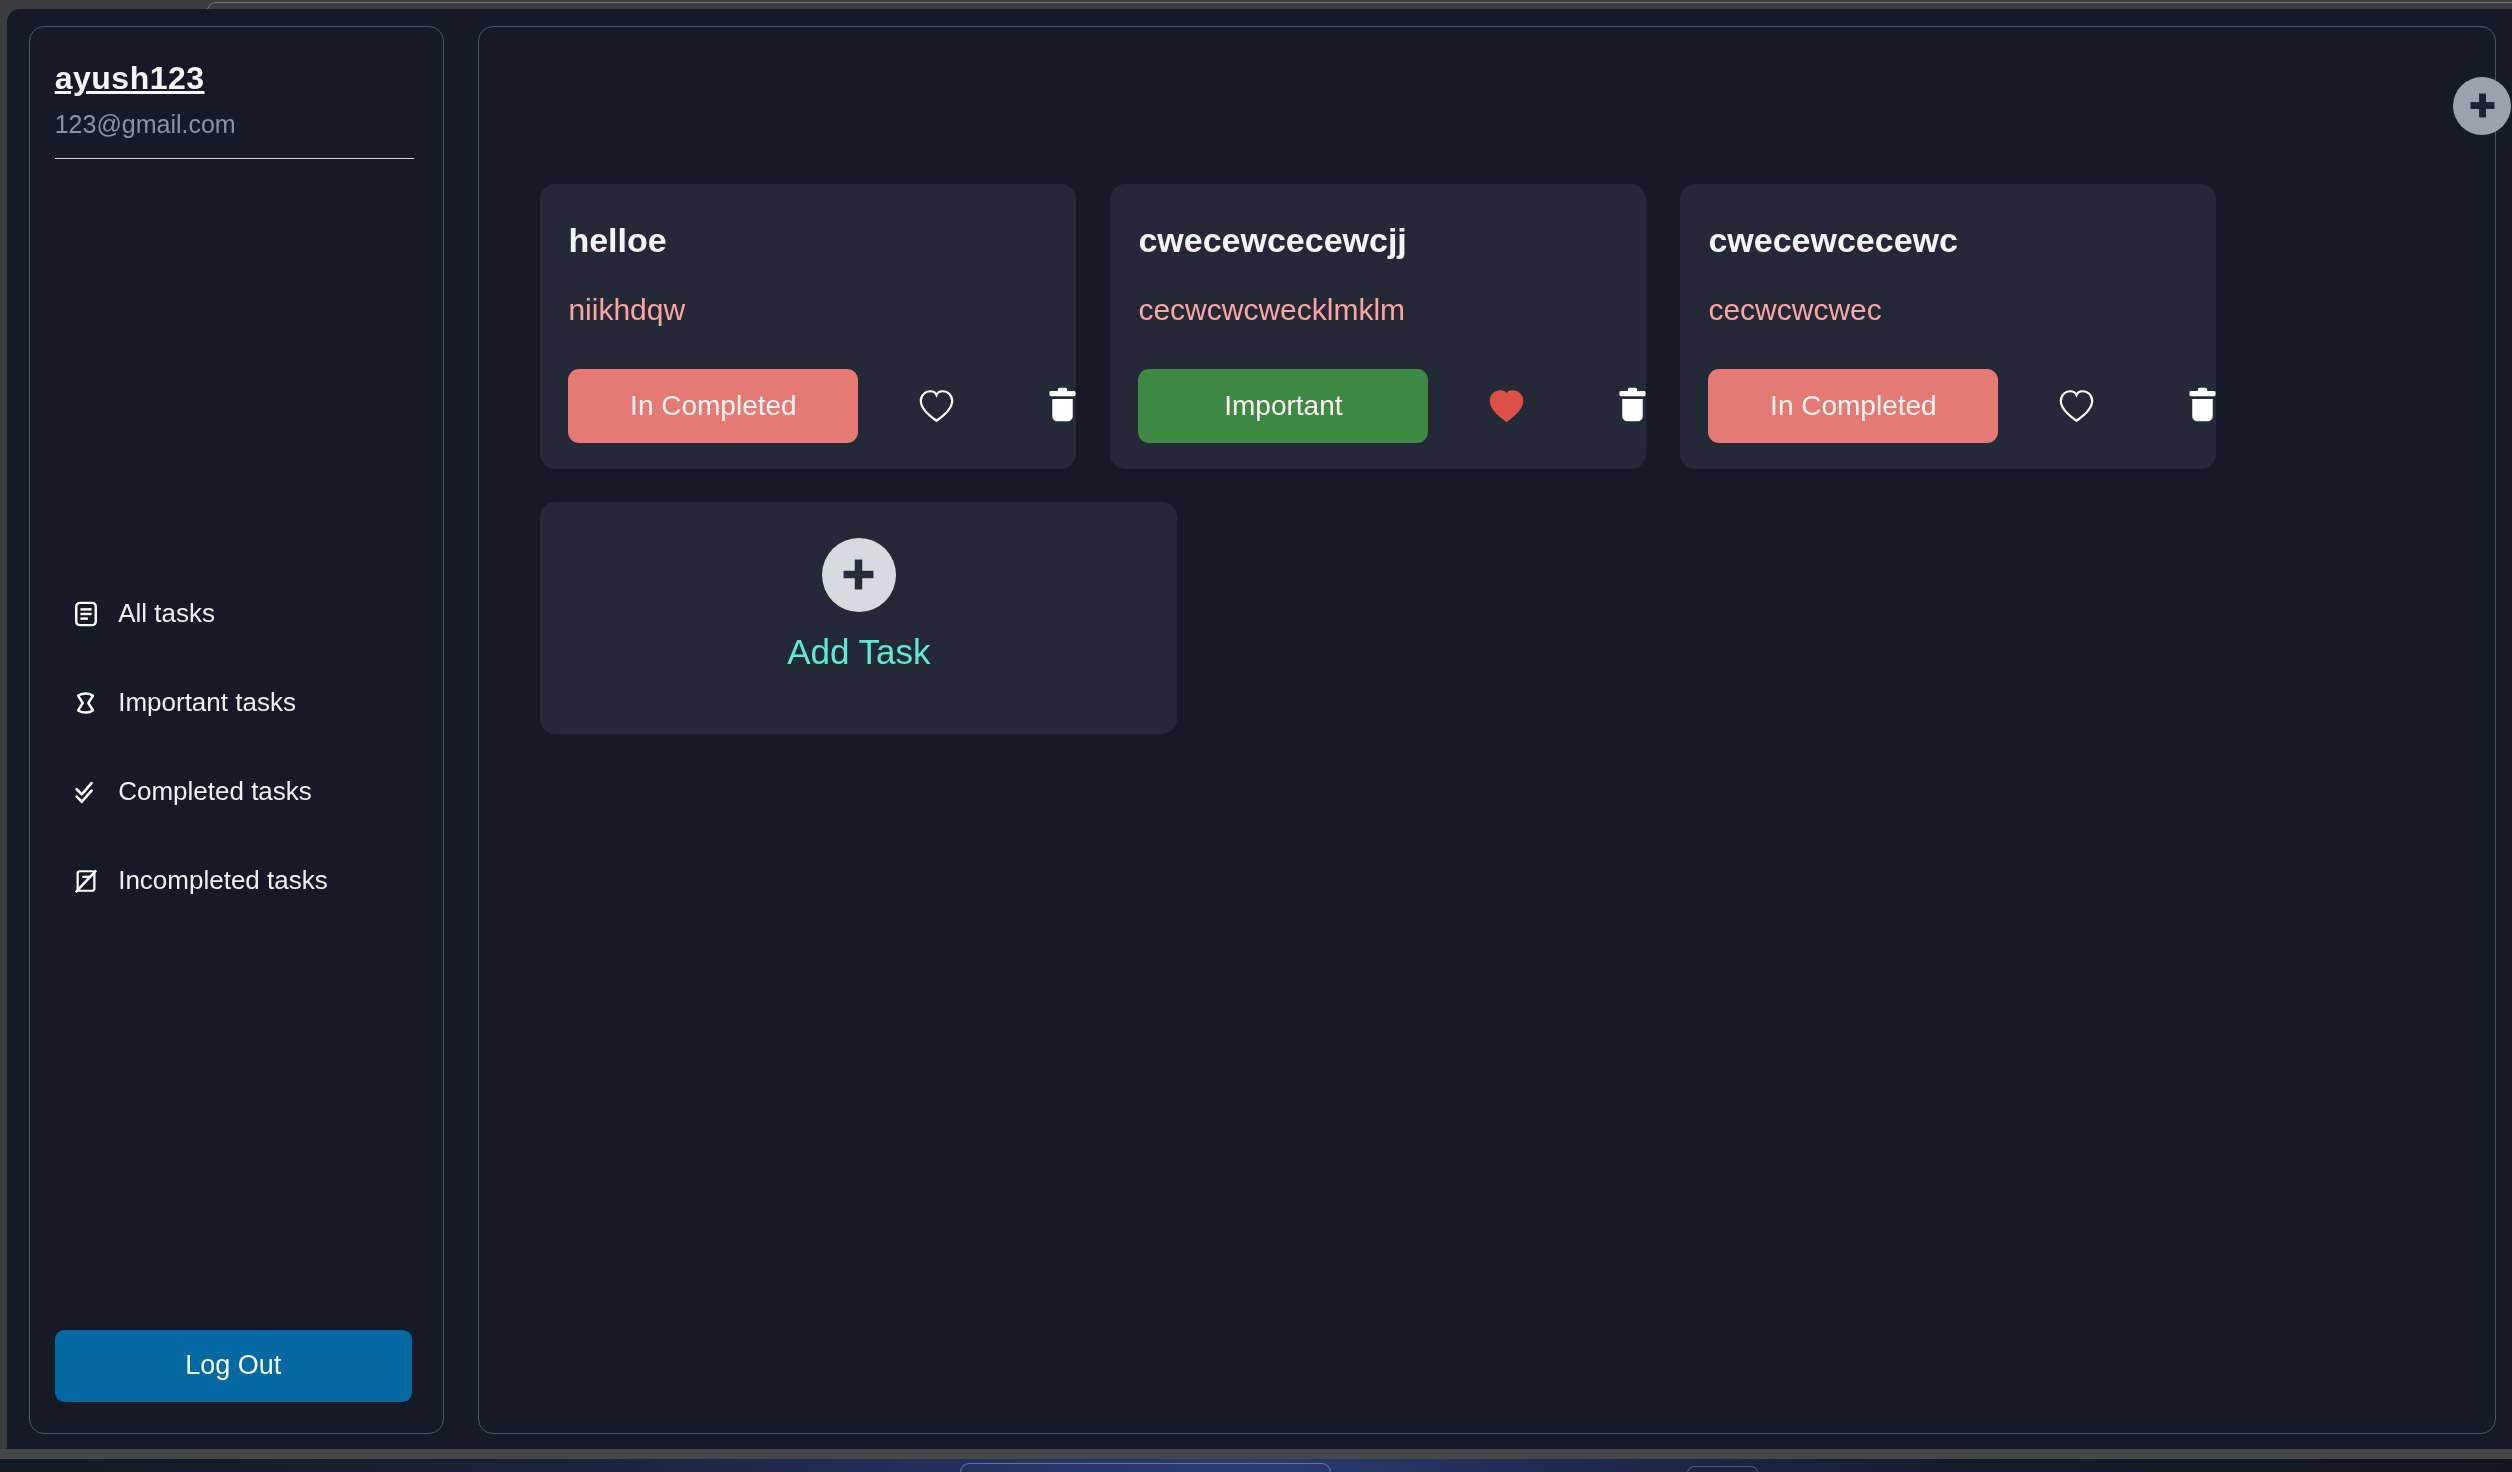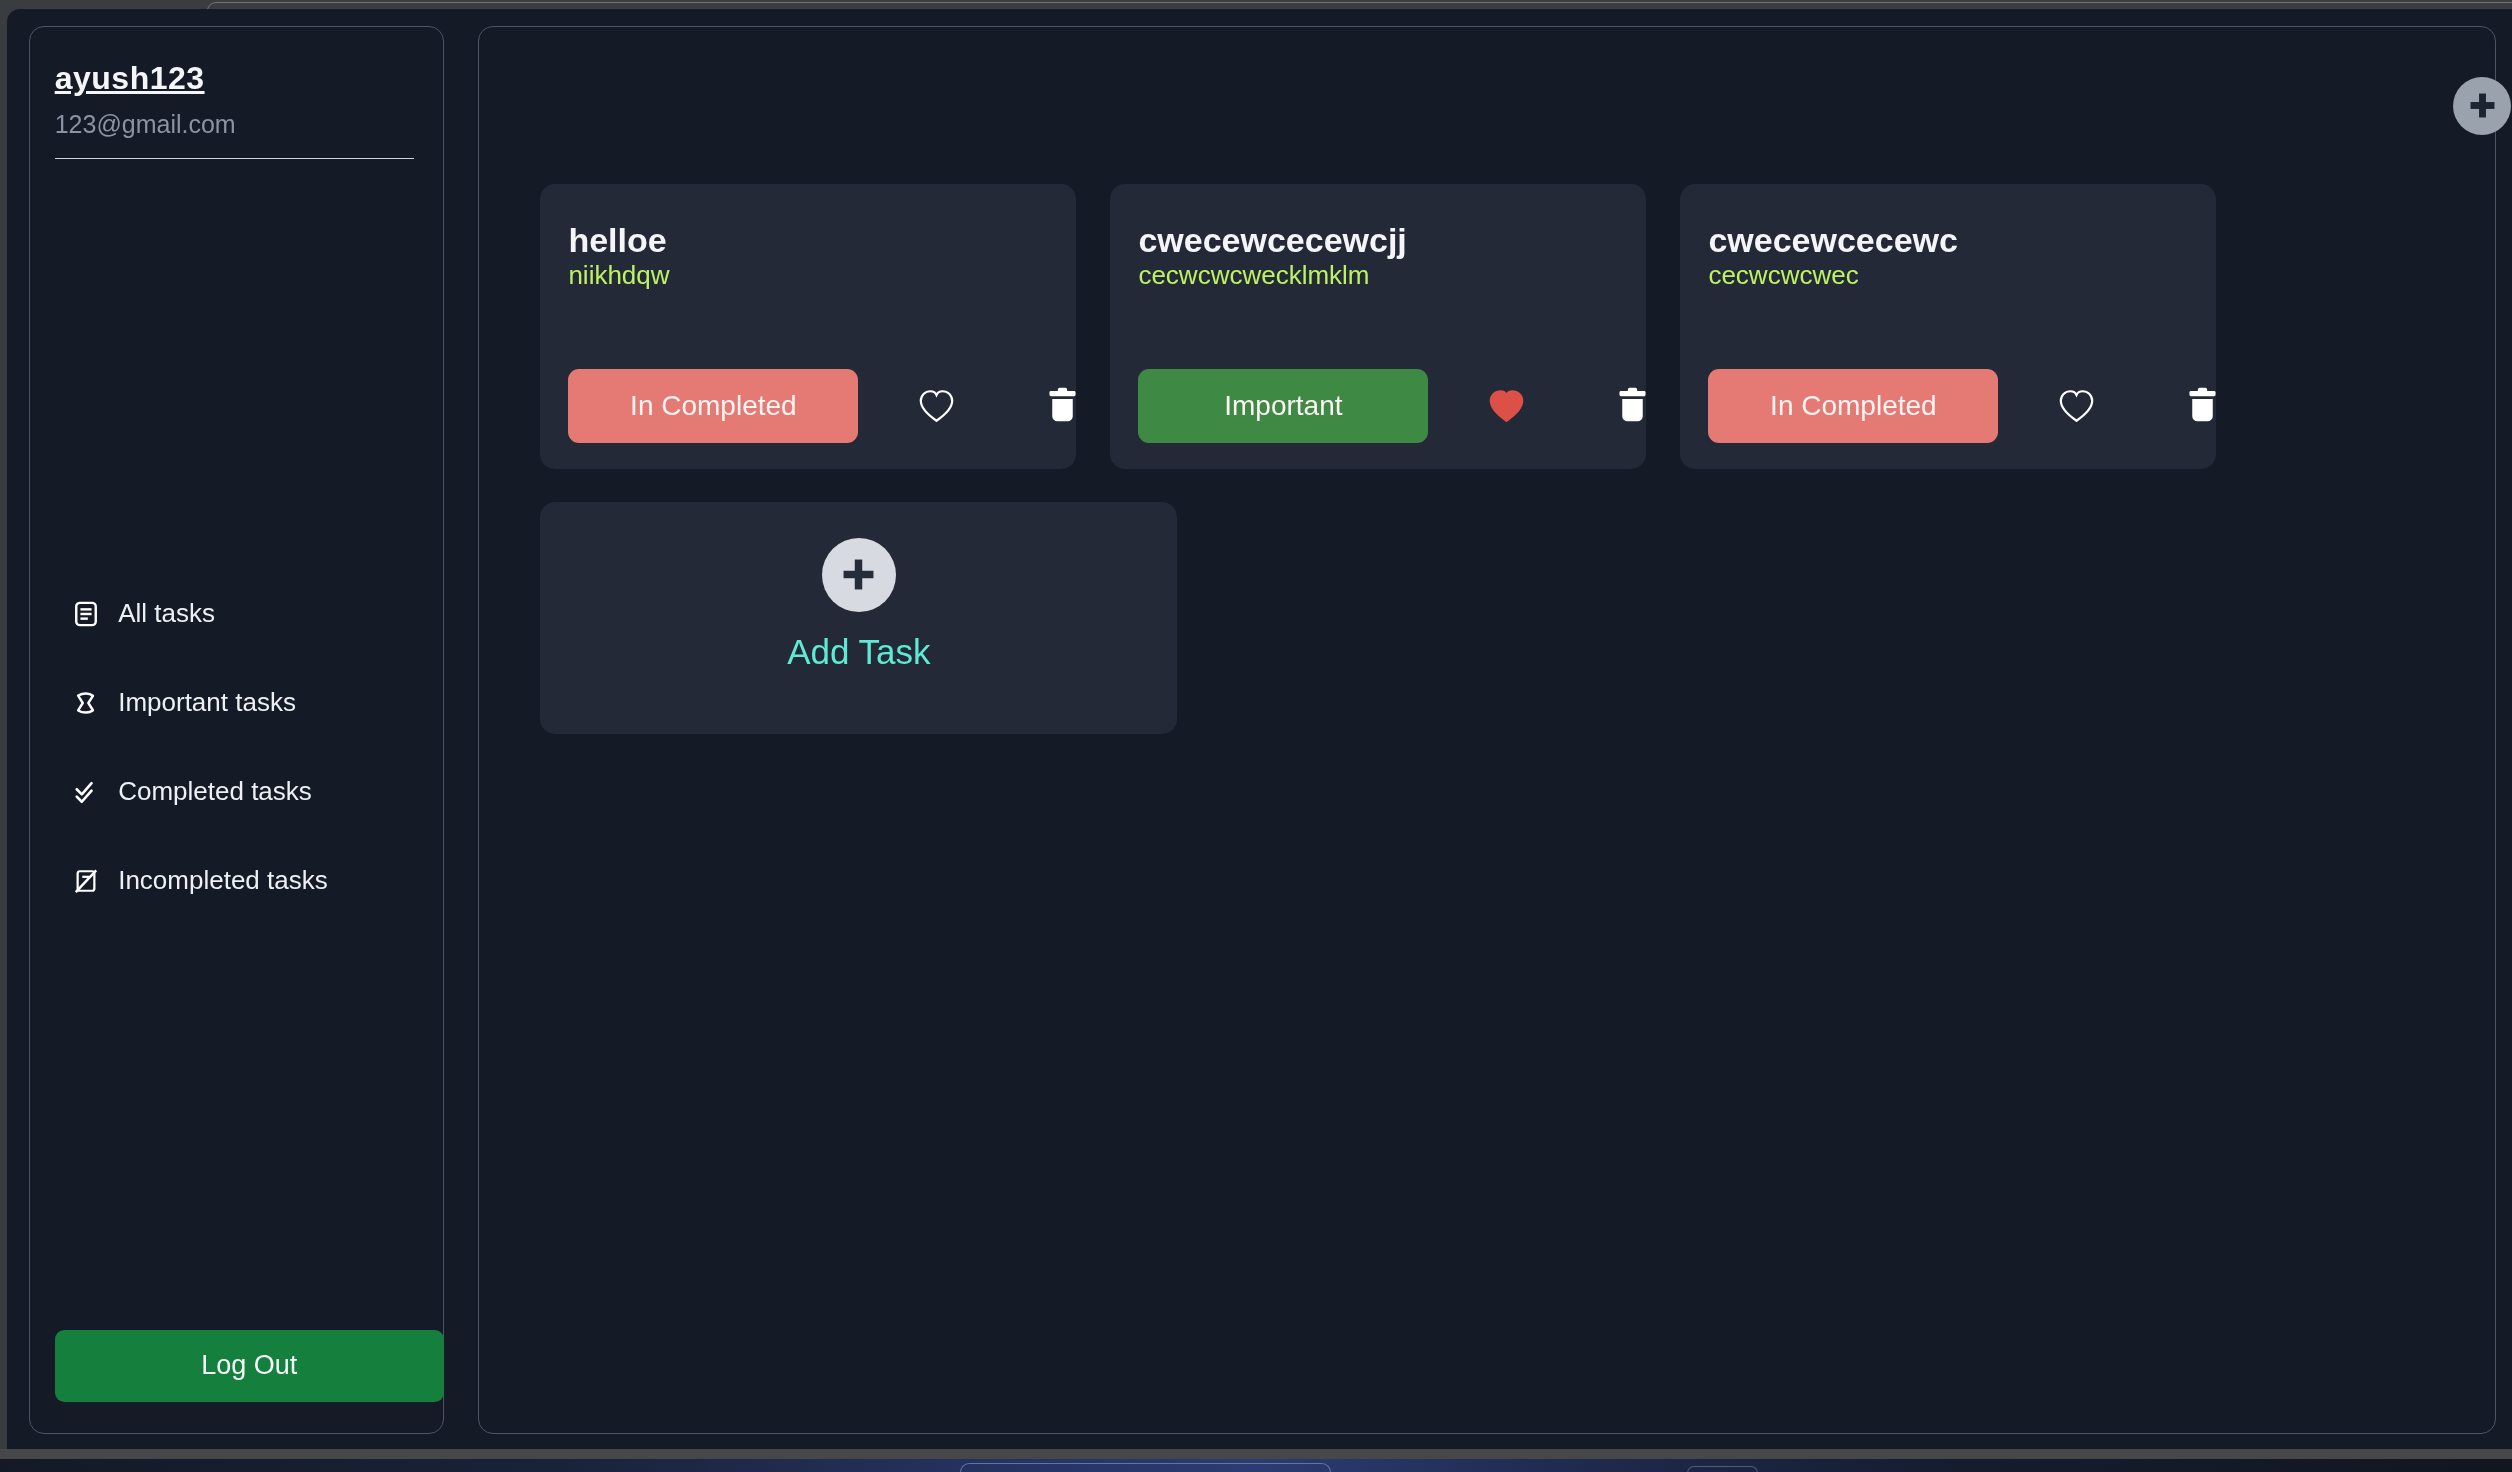--- a/index.html
+++ b/index.html
@@ -49,42 +49,42 @@
 
   .nav { position:absolute; top:561px; left:0; right:0; }
   .nav-item {
     display:flex; align-items:center; height:52px; margin-bottom:37px;
     padding-left:43px; cursor:pointer;
   }
   .nav-item .nav-ic { width:26px; height:26px; flex:none; display:flex; align-items:center; }
   .nav-item .nav-label { margin-left:19.5px; font-size:26px; color:#eef1f4; }
 
   .logout-btn {
-    position:absolute; left:25px; bottom:31px; width:389px; height:72px;
-    background:#15803d; border:none; border-radius:9.3px;
+    position:absolute; left:25px; bottom:31px; width:357px; height:72px;
+    background:#0369a1; border:none; border-radius:9.3px;
     color:#f5f7fa; font-size:27px; font-family:inherit; cursor:pointer;
   }
 
   
   .fab {
     position:absolute; top:50px; left:1974px; width:58px; height:58px;
     border-radius:50%; background:#9aa2ae; border:none; cursor:pointer;
     display:flex; align-items:center; justify-content:center; z-index:5;
   }
 
   .grid {
     position:absolute; top:157px; left:61px; width:2051px;
     display:flex; flex-wrap:wrap; column-gap:34px; row-gap:33px; align-content:flex-start;
   }
   .task-card {
     width:536px; height:285px; background:#232936; border-radius:15px;
     padding:37px 18px 26px 28px; display:flex; flex-direction:column; flex:none;
   }
   .task-title { font-size:34px; font-weight:700; color:#f3f5f8; line-height:1.15; }
-  .task-desc { font-size:26px; color:#bef264; }
+  .task-desc { margin-top:33px; font-size:30px; color:#fca5a5; }
   .task-footer { margin-top:auto; display:flex; align-items:center; }
   .status-btn {
     width:290px; height:74px; border:none; border-radius:11px;
     color:#fdf5f4; font-size:28px; font-family:Liberation Sans, sans-serif; cursor:pointer; flex:none;
   }
   .icon-btn { background:none; border:none; padding:0; cursor:pointer; display:flex; align-items:center; }
   .heart-btn { margin-left:58px; }
   .trash-btn { margin-left:85px; }
 
   .add-card {

